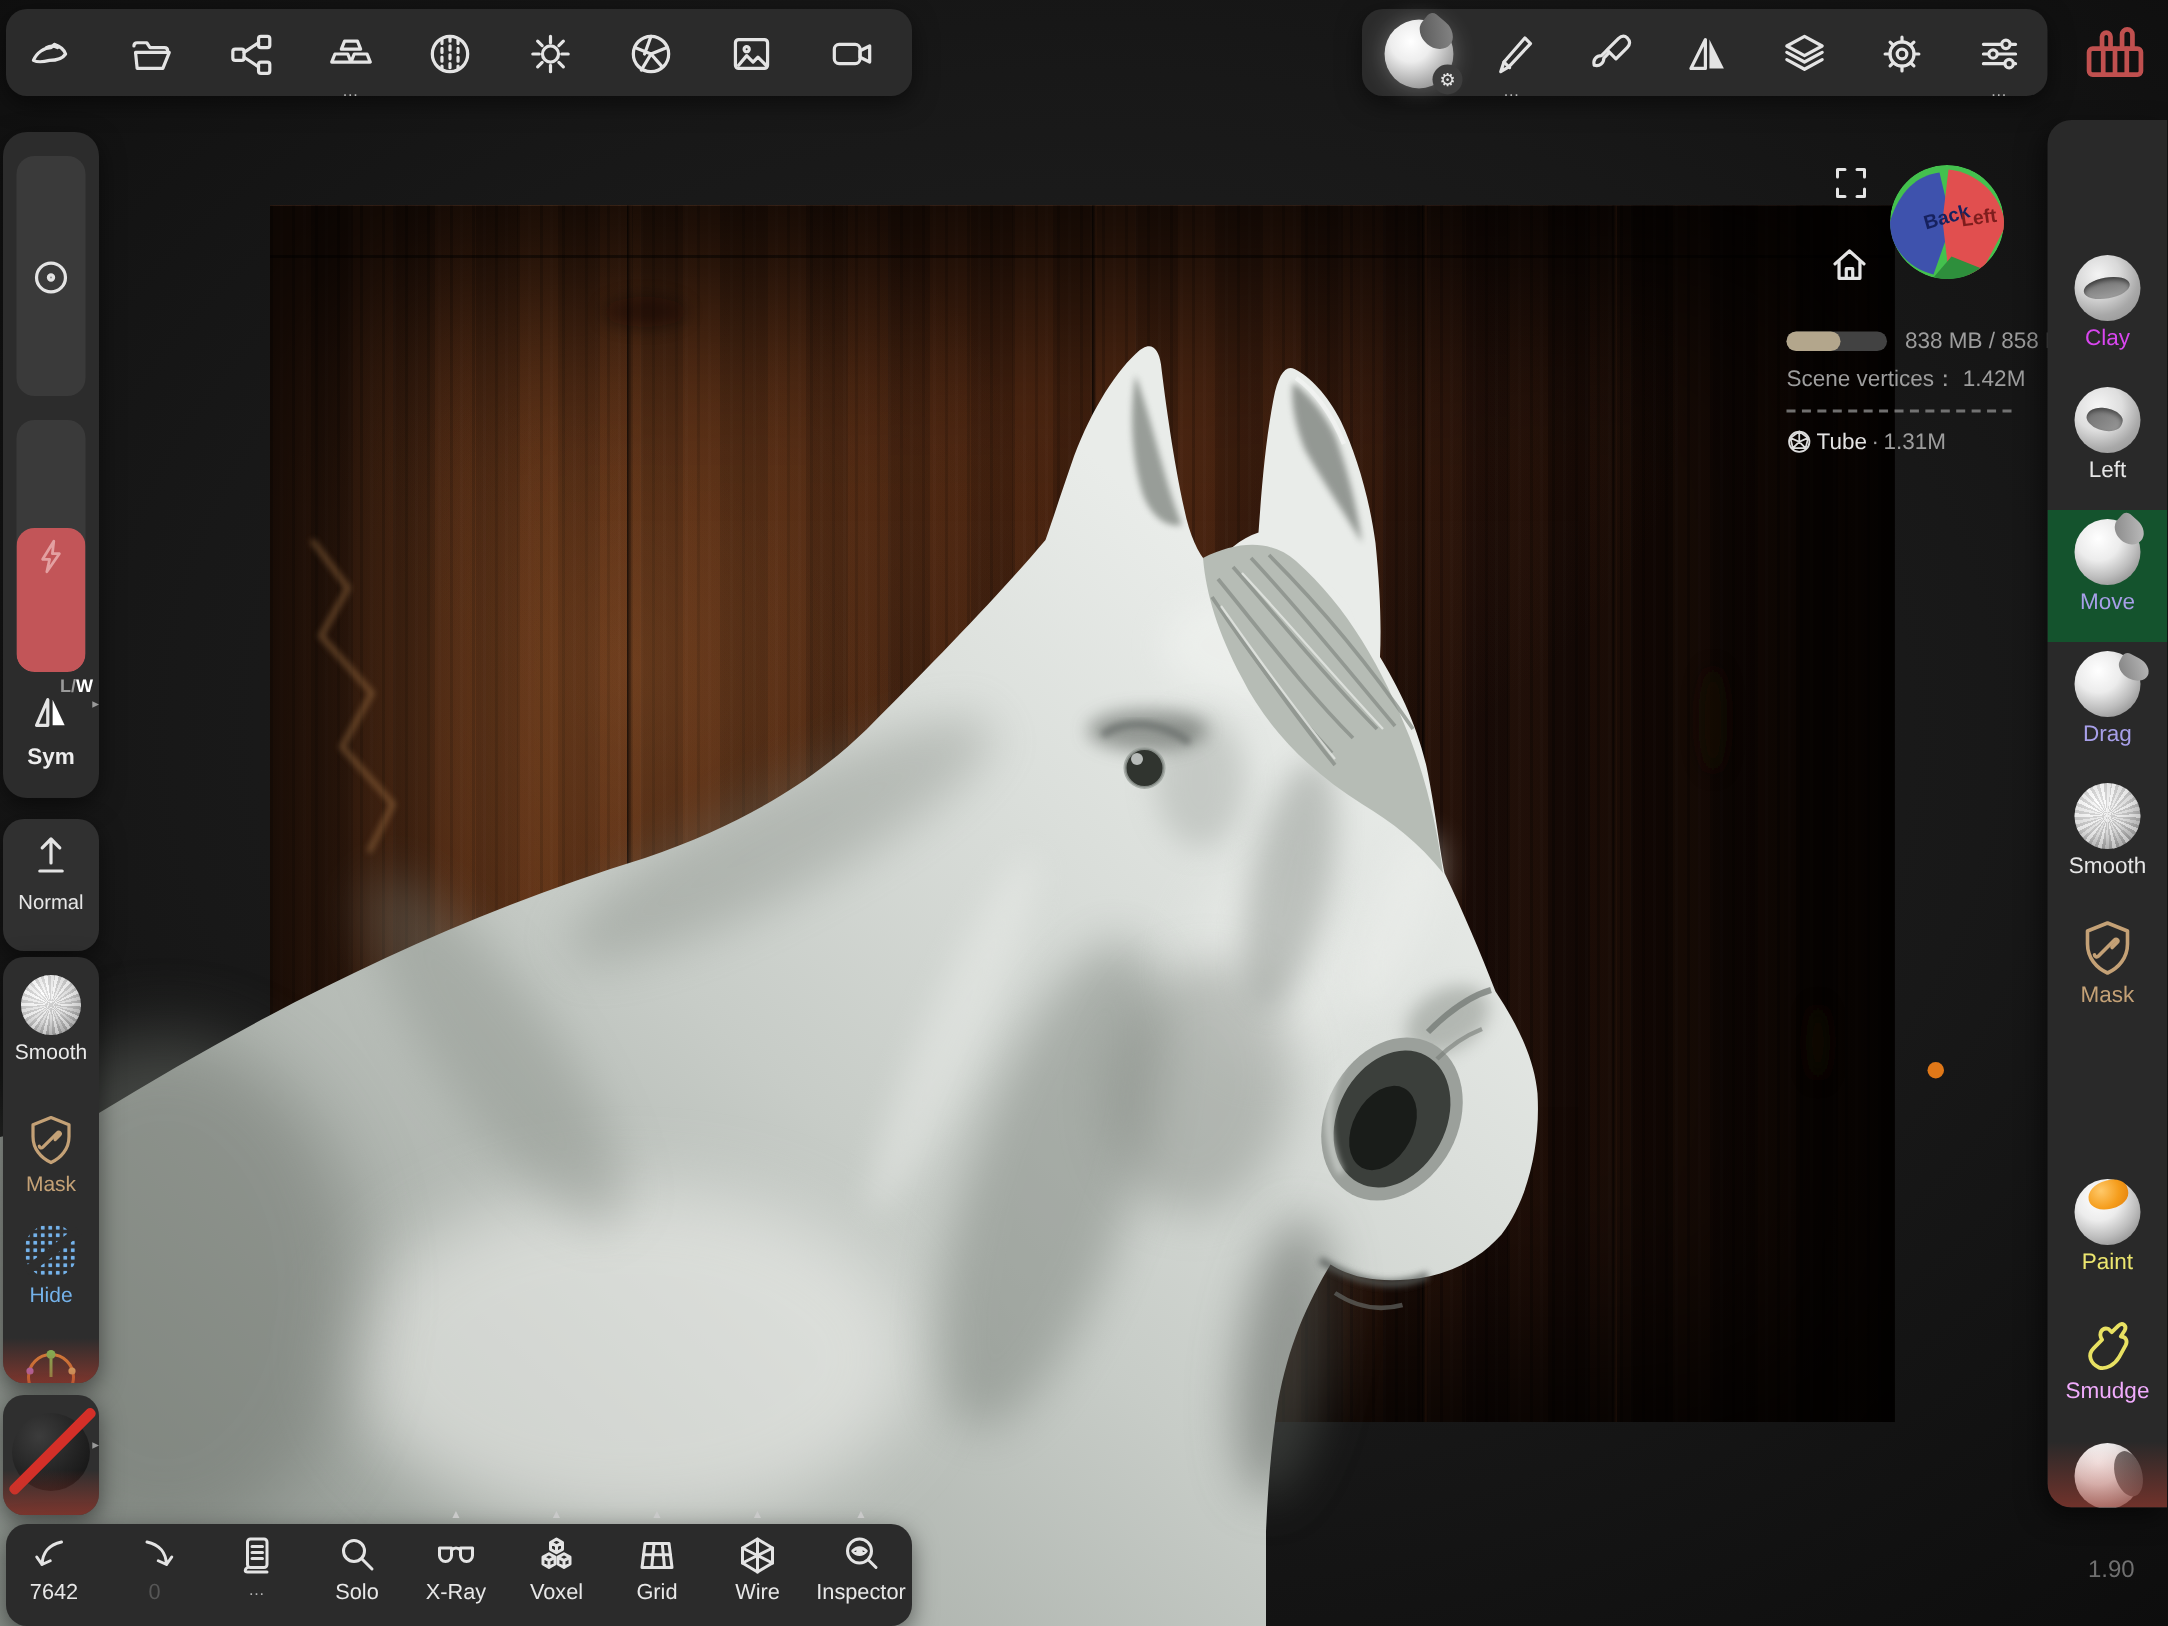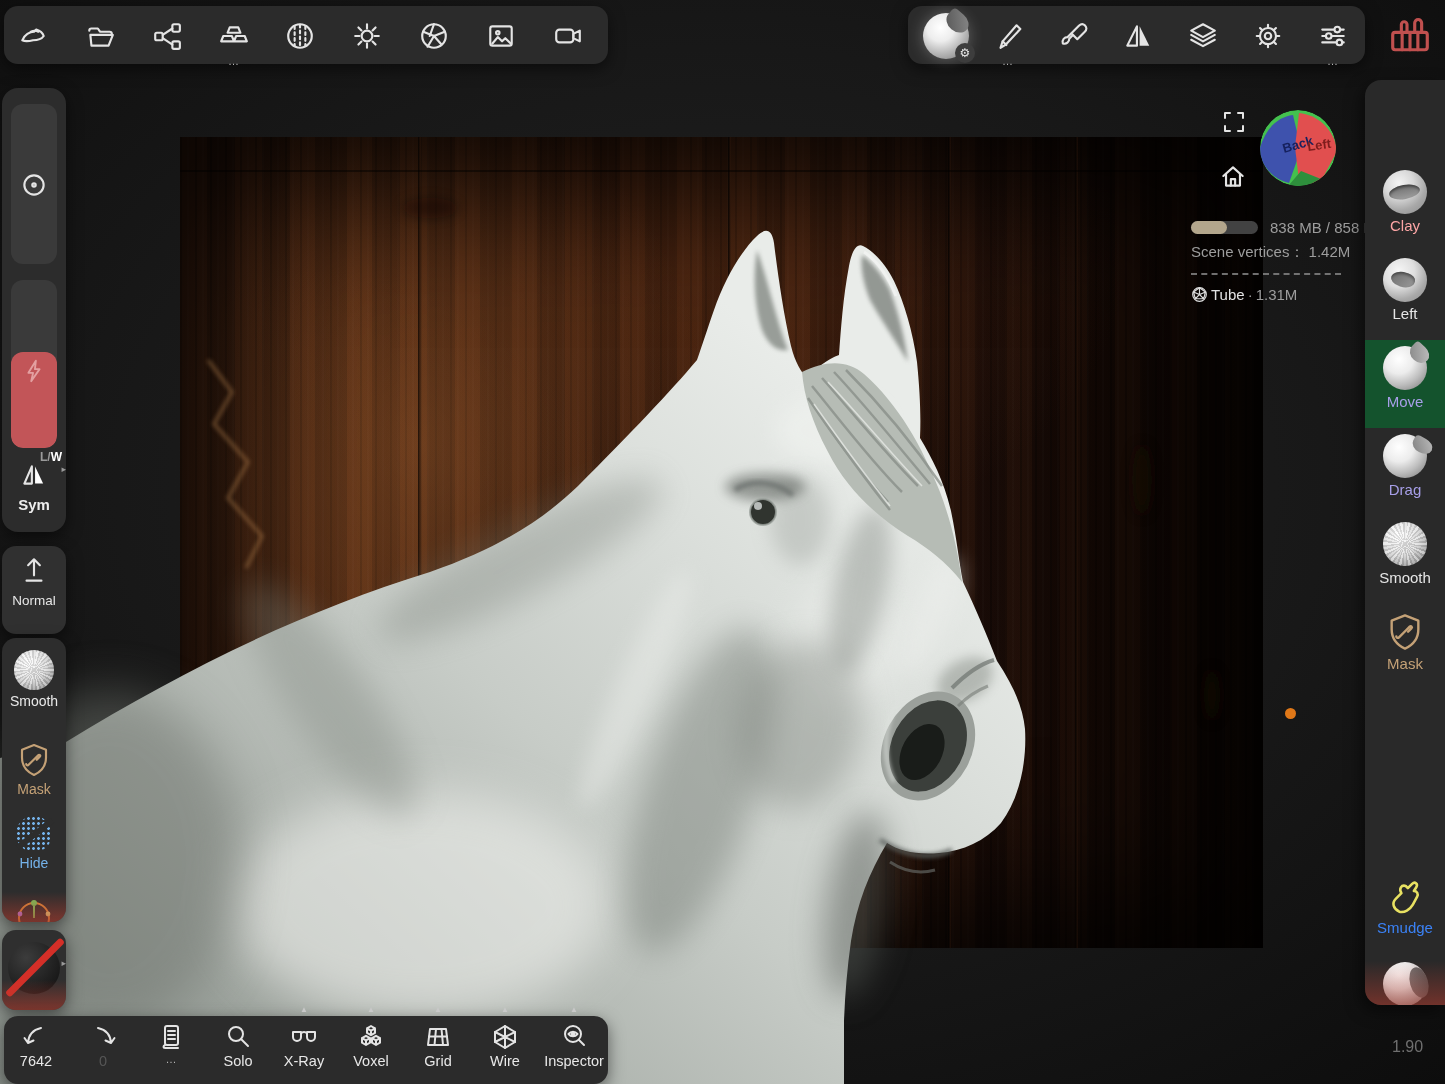--- a/index.html
+++ b/index.html
@@ -480,21 +480,21 @@
   </div>
 
   <div class="panel lpanelD">
     <div class="falloff"></div>
     <div class="larr" style="top:28px">▸</div>
   </div>
 
   <div class="rrail">
     <div class="rtool" style="top:84px">
       <div class="sph sph-clay"></div>
-      <div class="tlabel" style="color: #fca5a5;">Clay</div>
+      <div class="tlabel" style="color: #d946ef;">Clay</div>
     </div>
     <div class="rtool" style="top:172px">
       <div class="sph sph-brush"></div>
       <div class="tlabel" style="color: rgb(230, 230, 230);">Left</div>
     </div>
     <div class="rtool" style="top: 260px; background: #14532d;">
       <div class="sph sph-move"></div>
       <div class="tlabel" style="color: rgb(167, 159, 232);">Move</div>
     </div>
     <div class="rtool" style="top:348px">
@@ -507,25 +507,29 @@
     </div>
     <div class="rtool" style="top:524px">
       <svg class="shield-ic" width="38" height="40" viewBox="0 0 28 30">
         <g stroke="#c4a176" fill="none" stroke-width="1.8" stroke-linecap="round" stroke-linejoin="round">
           <path d="M14 2.5 L24 6.5 V13 C24 20 19.5 25 14 27.5 C8.5 25 4 20 4 13 V6.5 Z"></path>
           <path d="M9.5 19 L15 13.5 M15 13.5 l2.5-2.5 c1-1 2.3.3 1.3 1.3 L16.3 14.8 M9.5 19 c-.8.8-2 .4-2-.6"></path>
         </g>
       </svg>
       <div class="tlabel" style="color: rgb(196, 161, 118);">Mask</div>
     </div>
+    <div class="rtool" style="top:700px">
+      <div class="sph sph-paint"></div>
+      <div class="tlabel" style="color: rgb(236, 230, 111);">Paint</div>
+    </div>
     <div class="rtool" style="top:788px">
       <svg class="shield-ic" width="40" height="40" viewBox="0 0 28 28">
         <path d="M10 25 c-4-2-5.5-6-2.5-9 l4-4 c-2-3 0-6 3-5 l1.5 1.5 3-3 c2-2 4.2 0 3 2.2 l-1.8 2.8 c2.3 0 3.3 2 2.3 4 l-3 5.5 c-2 3.5-6 6-9.5 5 z" fill="none" stroke="#e8e162" stroke-width="1.8" stroke-linecap="round" stroke-linejoin="round"></path>
       </svg>
-      <div class="tlabel" style="color: #3b82f6;">Smudge</div>
+      <div class="tlabel" style="color: #f0abfc;">Smudge</div>
     </div>
     <div class="rtool" style="top:876px">
       <div class="sph sph-planar"></div>
 
     </div>
 
   </div>
 
   <div class="bar bbar">
     <div class="bbtn" style="left:2px">

